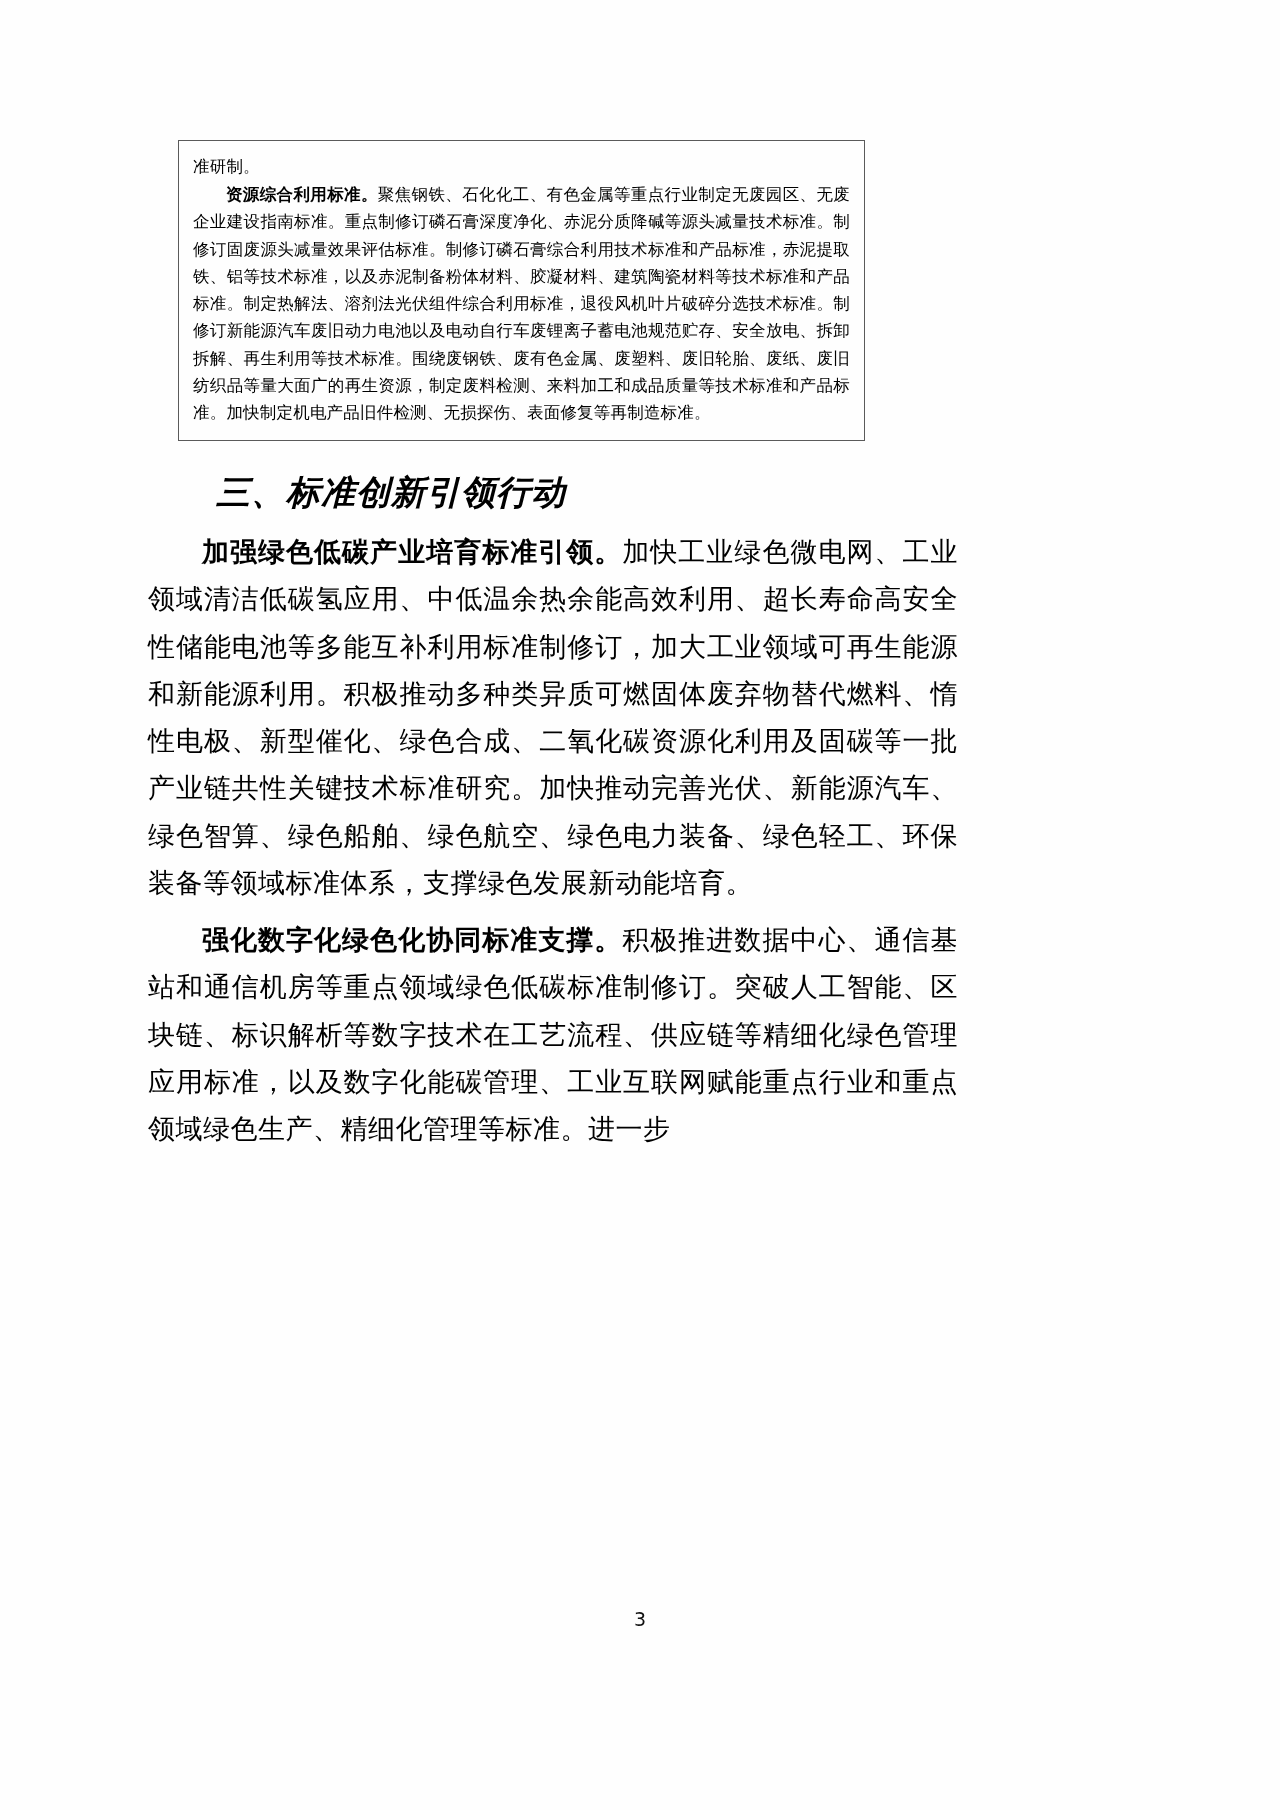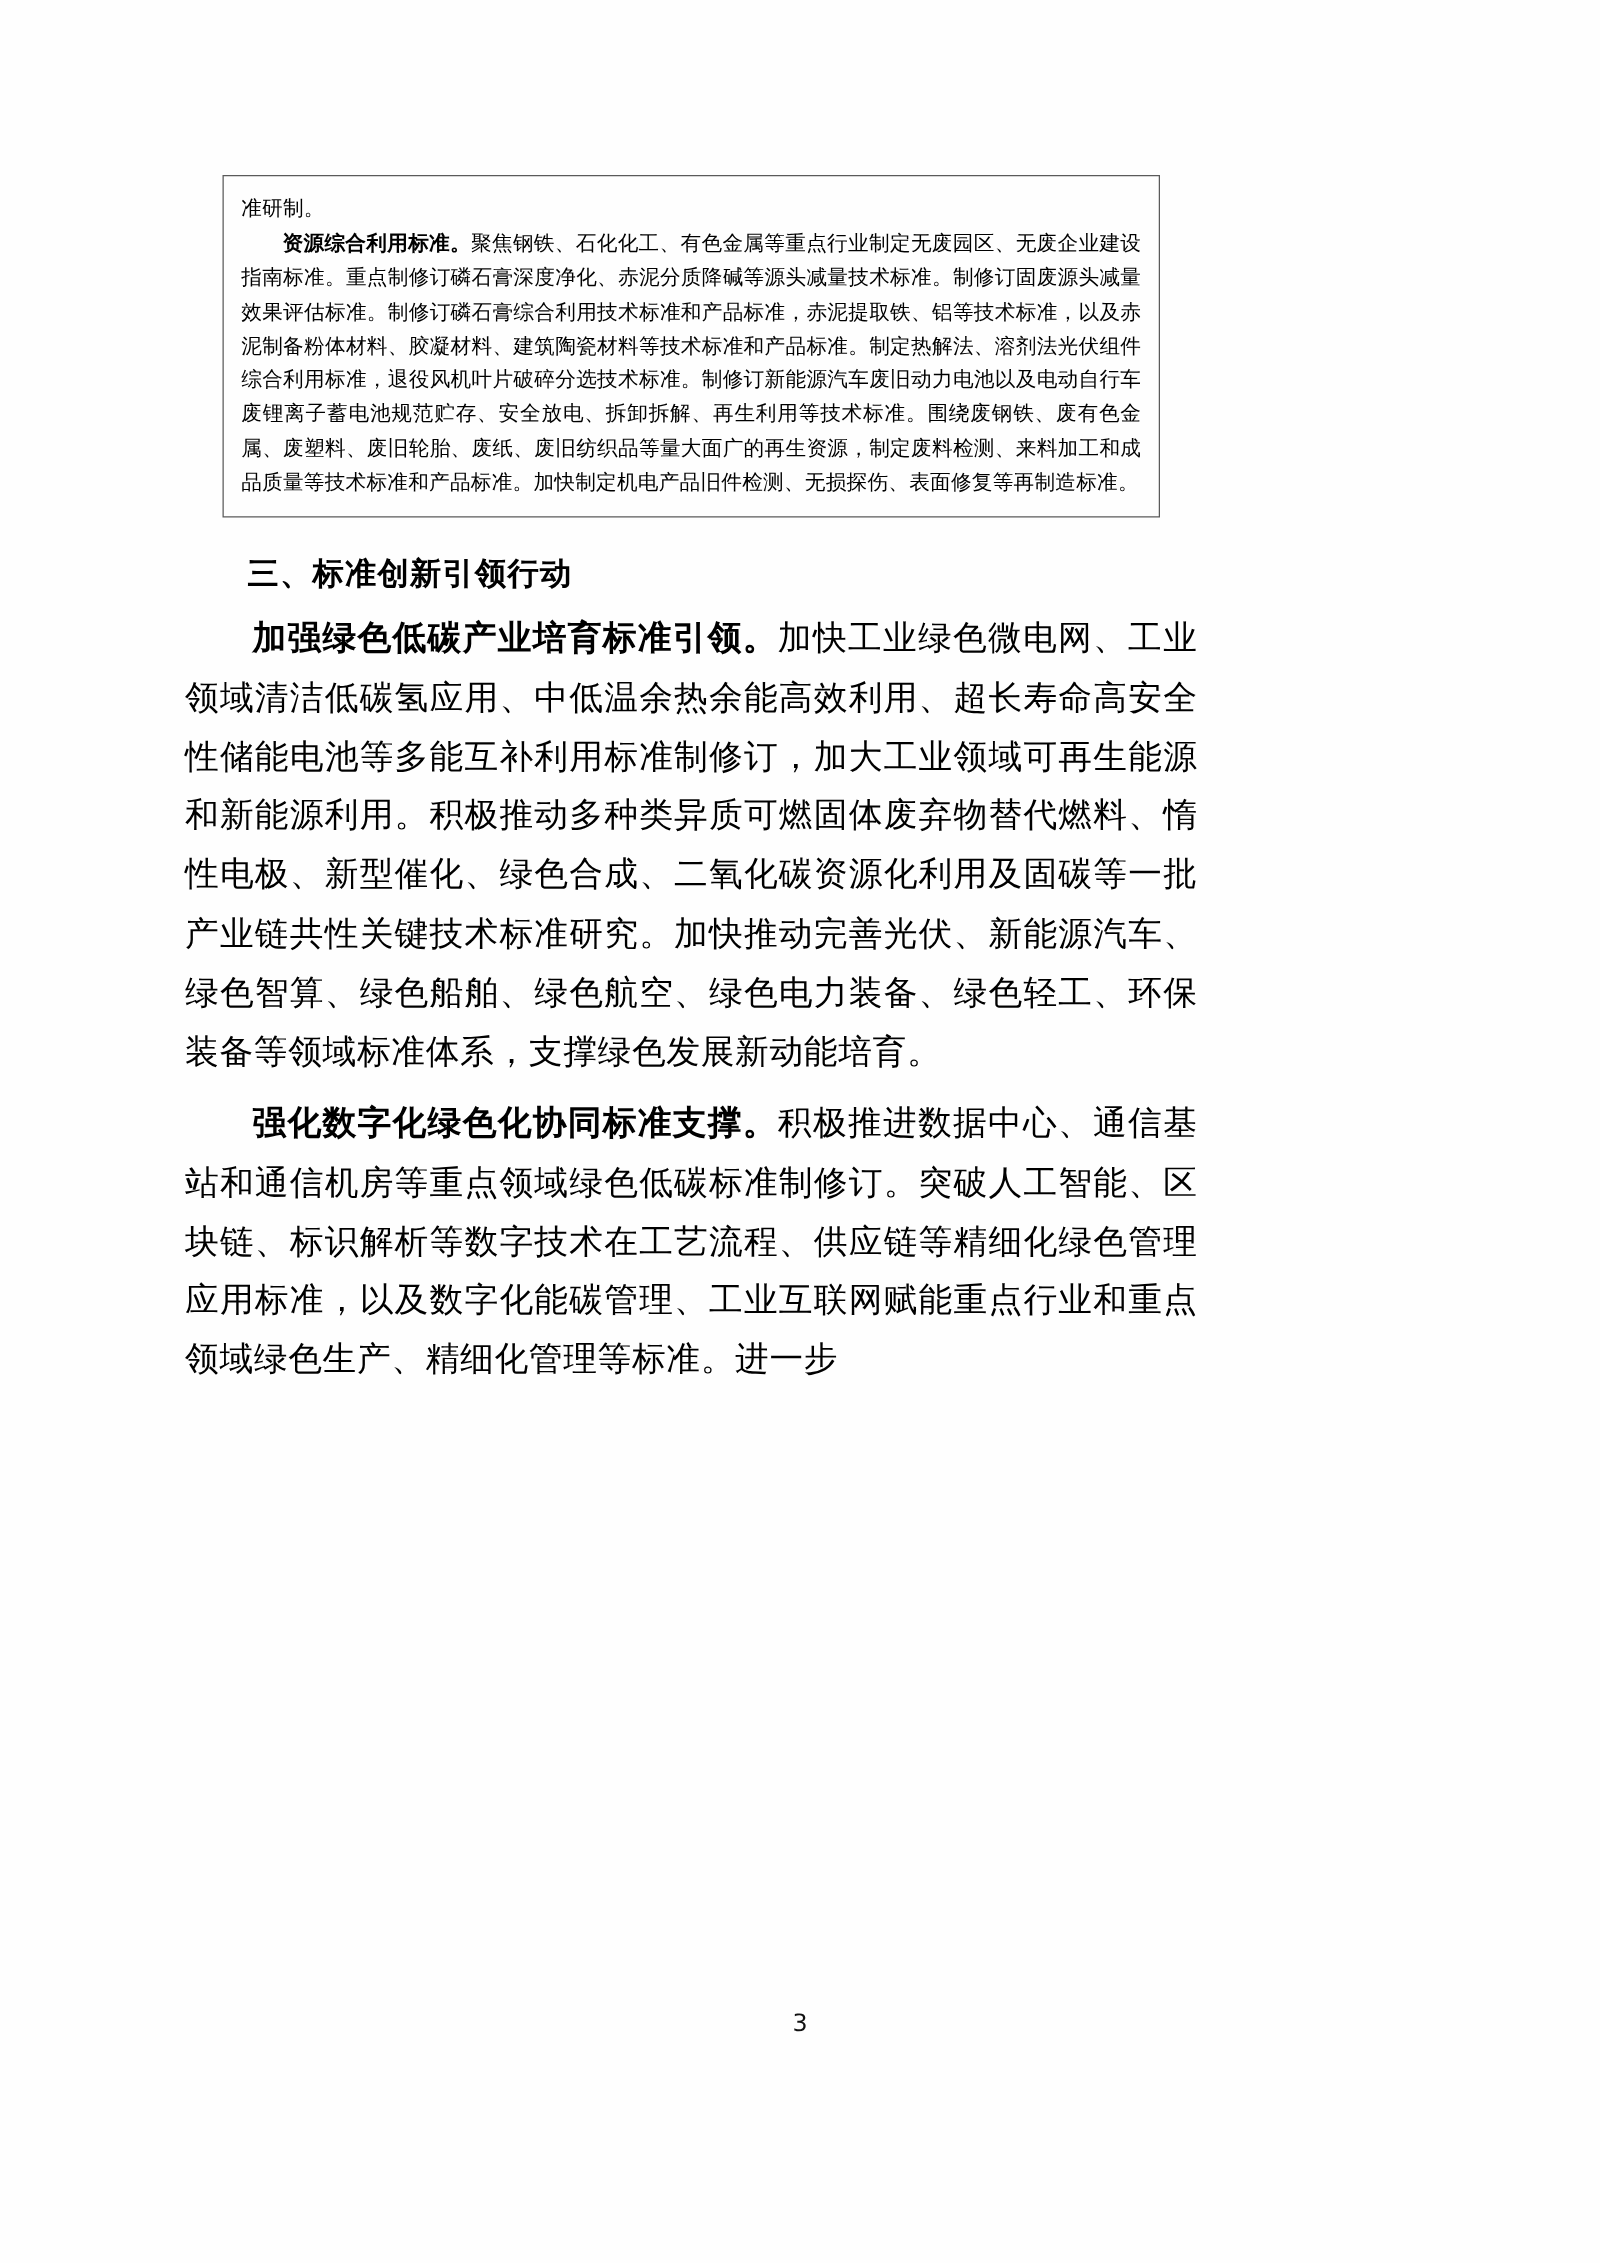--- a/index.html
+++ b/index.html
@@ -28,21 +28,21 @@
     left: 148px;
     top: 140px;
     width: 810px;
   }
 
   
   .boxed {
     border: 1px solid #5a5a5a;
     padding: 12px 14px 14px 14px;
     box-sizing: border-box;
-    width: 750px;
+    width: 687px;
     margin-left: 30px;
   }
   .boxed p {
     margin: 0;
     font-family: "DejaVu Sans", "Liberation Sans", sans-serif;
     font-size: 16.5px;
     line-height: 1.65;
     letter-spacing: 0.2px;
     text-align: justify;
   }
@@ -54,26 +54,27 @@
     margin-top: 1px;
   }
   .boxed .bold {
     font-weight: bold;
     margin-top: 44px;
   }
 
   
   h2.section-title {
     font-family: "DejaVu Sans", "Liberation Sans", sans-serif;
-    font-size: 25px;
+    font-size: 34px;
     font-weight: bold;
     margin: 26px 0 10px 0;
     text-indent: 2em;
     letter-spacing: 1px;
     line-height: 1.5;
+    font-style: italic;
   }
 
   
   p.body {
     font-family: "DejaVu Sans", "Liberation Sans", sans-serif;
     font-size: 27px;
     line-height: 1.75;
     margin: 10px 0 0 0;
     text-indent: 2em;
     text-align: justify;

